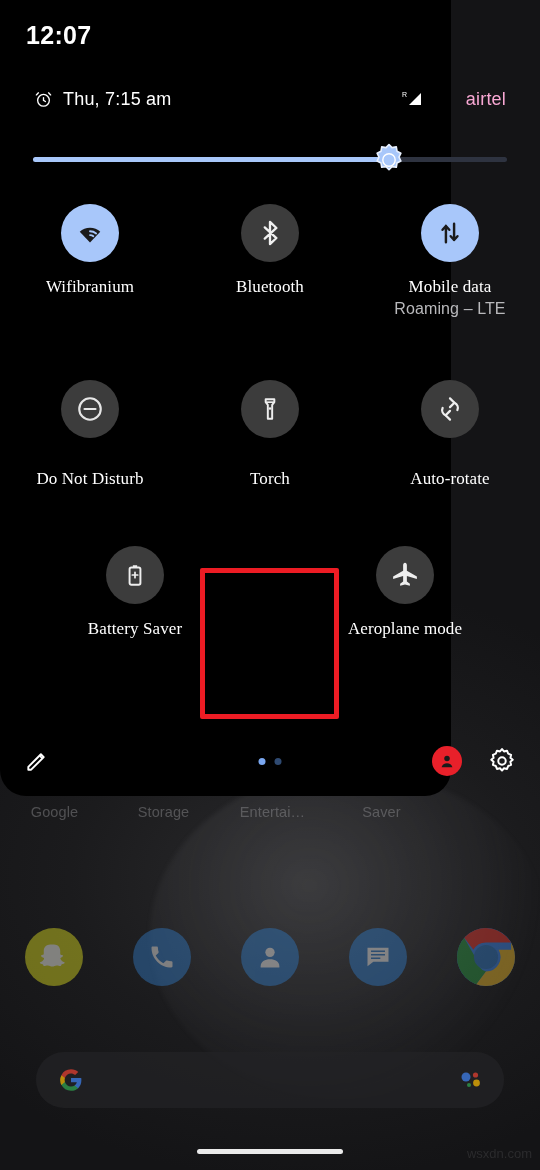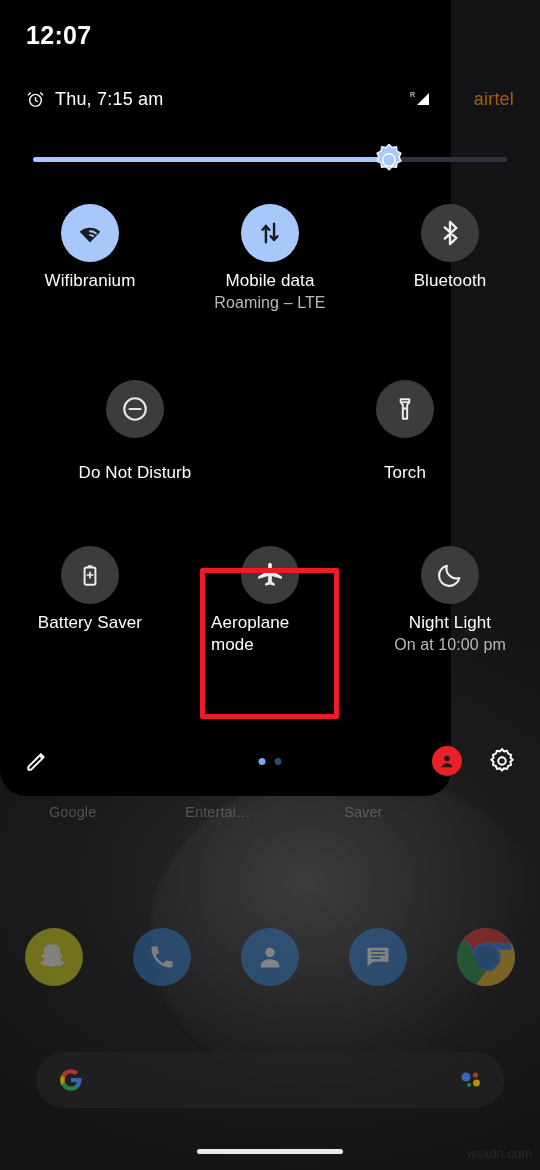--- a/index.html
+++ b/index.html
@@ -68,26 +68,26 @@
     border-bottom-left-radius:26px; border-bottom-right-radius:26px;
   }
 
   .statusbar-time{
     position:absolute; left:26px; top:21px;
     font-size:25px; color:#fff; font-weight:bold; letter-spacing:.3px;
   }
   .qs-header{
     position:absolute; left:0; top:84px; width:540px; height:30px;
     display:flex; align-items:center; justify-content:space-between;
-    padding:0 26px;
+    padding:0 34px;
   }
   .hdr-left{ display:flex; align-items:center; gap:10px; }
   .hdr-right{ display:flex; align-items:center; gap:6px; }
   .alarm-text{ font-size:18px; color:#fff; letter-spacing:.2px; }
-  .carrier{ font-size:18px; color:#a16207; letter-spacing:.2px;margin-left:35px; }
+  .carrier{ font-size:18px; color:#f9a8d4; letter-spacing:.2px;margin-left:35px; }
 
   
   .brightness{
     position:absolute; left:33px; top:157px; width:474px; height:5px;
     border-radius:3px; background:#2e3340;
   }
   .brightness-fill{
     position:absolute; left:0; top:0; height:5px; border-radius:3px;
     background:#A8C7FA;
   }
@@ -103,22 +103,22 @@
     flex:1; display:flex; flex-direction:column; align-items:center;
     position:relative;
   }
   .tile-circle{
     width:58px; height:58px; border-radius:50%;
     display:flex; align-items:center; justify-content:center;
   }
   .tile-circle.on{ background:#A8C7FA; }
   .tile-circle.off{ background:#3C3C3C; }
   .tile-label{
-    margin-top:8px; font-size:17px; color:#fff; text-align:left;
-    line-height:1.28; max-width:118px; letter-spacing:.1px;
+    margin-top:14px; font-size:17px; color:#fff; text-align:left;
+    line-height:1.28; max-width:118px; letter-spacing:.1px;font-family:Liberation Serif, serif;
   }
   .tile-sub{
     margin-top:1px; font-size:16px; color:#b9b9bc; text-align:center;
     line-height:1.25; letter-spacing:.1px;
   }
   .row1 .tile{ height:176px; }
   .row2 .tile{ height:166px;gap:16px; }
   .row3 .tile{ height:150px; }
 
   .highlight-box{
@@ -151,20 +151,29 @@
 
     <div class="folder-row">
       <div class="folder">
         <div class="folder-icons">
           <div class="mini" style="background:#d9453c"></div>
           <div class="mini" style="background:#dcdcdc"></div>
           <div class="mini" style="background:#3a7ad9"></div>
           <div class="mini" style="background:#e2b23a"></div>
         </div>
         <div class="folder-label">Google</div>
+      </div>
+      <div class="folder">
+        <div class="folder-icons">
+          <div class="mini" style="background:#3a7ad9"></div>
+          <div class="mini" style="background:#d14836"></div>
+          <div class="mini" style="background:#2f8f4f"></div>
+          <div class="mini" style="background:#555"></div>
+        </div>
+        <div class="folder-label">Storage</div>
       </div>
       <div class="folder">
         <div class="folder-icons">
           <div class="mini" style="background:#1db954"></div>
           <div class="mini" style="background:#cfcfcf"></div>
           <div class="mini" style="background:#444"></div>
           <div class="mini" style="background:#444"></div>
         </div>
         <div class="folder-label">Entertai…</div>
       </div>
@@ -289,38 +298,38 @@
             <svg width="30" height="30" viewBox="0 0 24 24">
               <path d="M12 19.5l-8.2-8.6C6 8.9 8.9 7.7 12 7.7s6 1.2 8.2 3.2L12 19.5z" fill="#1b1b1b"></path>
               <path d="M12 10.6c1.9 0 3.6.7 4.9 1.8" stroke="#A8C7FA" stroke-width="1.5" fill="none" stroke-linecap="round"></path>
               <path d="M12 13.6c1 0 2 .4 2.7 1" stroke="#A8C7FA" stroke-width="1.4" fill="none" stroke-linecap="round"></path>
             </svg>
           </div>
           <div class="tile-label">Wifibranium</div>
         </div>
 
         <div class="tile">
+          <div class="tile-circle off">
+            <svg width="28" height="28" viewBox="0 0 24 24">
+              <path d="M12 2.5v19l5.5-5.2L7.5 7.2M12 21.5v-19l5.5 5.2L7.5 16.8" stroke="#f0f0f0" stroke-width="2" fill="none" stroke-linecap="round" stroke-linejoin="round"></path>
+            </svg>
+          </div>
+          <div class="tile-label">Bluetooth</div>
+        </div>
+
+        <div class="tile">
           <div class="tile-circle on">
             <svg width="28" height="28" viewBox="0 0 24 24">
               <path d="M8.5 20V6M8.5 6L5.6 9.2M8.5 6l2.9 3.2" stroke="#1b1b1b" stroke-width="2.1" fill="none" stroke-linecap="round" stroke-linejoin="round"></path>
               <path d="M15.5 4v14M15.5 18l2.9-3.2M15.5 18l-2.9-3.2" stroke="#1b1b1b" stroke-width="2.1" fill="none" stroke-linecap="round" stroke-linejoin="round"></path>
             </svg>
           </div>
           <div class="tile-label">Mobile data</div>
           <div class="tile-sub">Roaming – LTE</div>
         </div>
-
-        <div class="tile">
-          <div class="tile-circle off">
-            <svg width="28" height="28" viewBox="0 0 24 24">
-              <path d="M12 2.5v19l5.5-5.2L7.5 7.2M12 21.5v-19l5.5 5.2L7.5 16.8" stroke="#f0f0f0" stroke-width="2" fill="none" stroke-linecap="round" stroke-linejoin="round"></path>
-            </svg>
-          </div>
-          <div class="tile-label">Bluetooth</div>
-        </div>
       </div>
 
       <div class="tile-row row2">
         <div class="tile">
           <div class="tile-circle off">
             <svg width="30" height="30" viewBox="0 0 24 24">
               <circle cx="12" cy="12" r="8.6" fill="none" stroke="#e6e6e6" stroke-width="1.7"></circle>
               <path d="M7.6 12h8.8" stroke="#e6e6e6" stroke-width="1.7" stroke-linecap="round"></path>
             </svg>
           </div>
@@ -331,20 +340,31 @@
           <div class="tile-circle off">
             <svg width="26" height="26" viewBox="0 0 24 24">
               <path d="M8 3h8v2.6l-2 2.6V21h-4V8.2l-2-2.6V3z" fill="none" stroke="#eee" stroke-width="1.8" stroke-linejoin="round"></path>
               <path d="M8.4 5.7h7.2" stroke="#eee" stroke-width="1.5"></path>
               <circle cx="12" cy="11.5" r="1.2" fill="#eee"></circle>
             </svg>
           </div>
           <div class="tile-label">Torch</div>
         </div>
 
+        <div class="tile">
+          <div class="tile-circle off">
+            <svg width="30" height="30" viewBox="0 0 24 24">
+              <path d="M12 3.5L15.5 7 12 10.5" stroke="#eee" stroke-width="1.8" fill="none" stroke-linecap="round" stroke-linejoin="round"></path>
+              <path d="M12 20.5L8.5 17 12 13.5" stroke="#eee" stroke-width="1.8" fill="none" stroke-linecap="round" stroke-linejoin="round"></path>
+              <path d="M15.5 7c2.4 1.2 3.4 3.6 2.4 5.8" stroke="#eee" stroke-width="1.8" fill="none" stroke-linecap="round"></path>
+              <path d="M8.5 17c-2.4-1.2-3.4-3.6-2.4-5.8" stroke="#eee" stroke-width="1.8" fill="none" stroke-linecap="round"></path>
+            </svg>
+          </div>
+          <div class="tile-label">Auto-rotate</div>
+        </div>
       </div>
 
       <div class="tile-row row3">
         <div class="tile">
           <div class="tile-circle off">
             <svg width="26" height="26" viewBox="0 0 24 24">
               <rect x="7" y="5" width="10" height="16" rx="1.6" fill="none" stroke="#eee" stroke-width="1.8"></rect>
               <rect x="10" y="3" width="4" height="2" fill="#eee"></rect>
               <path d="M12 9.5v5M9.5 12h5" stroke="#eee" stroke-width="1.6" stroke-linecap="round"></path>
             </svg>
@@ -354,29 +374,20 @@
 
         <div class="tile">
           <div class="tile-circle off">
             <svg width="30" height="30" viewBox="0 0 24 24">
               <path d="M12 2.2c.9 0 1.5.9 1.5 2v4.3l8 4.6v2.1l-8-2.4v4.3l2.4 1.8v1.6L12 19.6l-3.9.9v-1.6l2.4-1.8v-4.3l-8 2.4v-2.1l8-4.6V4.2c0-1.1.6-2 1.5-2z" fill="#eee"></path>
             </svg>
           </div>
           <div class="tile-label">Aeroplane mode</div>
         </div>
 
-        <div class="tile">
-          <div class="tile-circle off">
-            <svg width="28" height="28" viewBox="0 0 24 24">
-              <path d="M20 14.6A8.6 8.6 0 0 1 9.3 4a8.8 8.8 0 1 0 10.7 10.6z" fill="none" stroke="#eee" stroke-width="1.8" stroke-linejoin="round"></path>
-            </svg>
-          </div>
-          <div class="tile-label">Night Light</div>
-          <div class="tile-sub">On at 10:00 pm</div>
-        </div>
       </div>
     </div>
 
     <div class="highlight-box"></div>
 
     <div class="qs-footer">
       <span>
         <svg width="26" height="26" viewBox="0 0 24 24">
           <path d="M4 17.4L15.6 5.8l2.6 2.6L6.6 20H4v-2.6z" fill="none" stroke="#fff" stroke-width="1.8" stroke-linejoin="round"></path>
           <path d="M14.4 7l2.6 2.6" stroke="#fff" stroke-width="1.6"></path>

